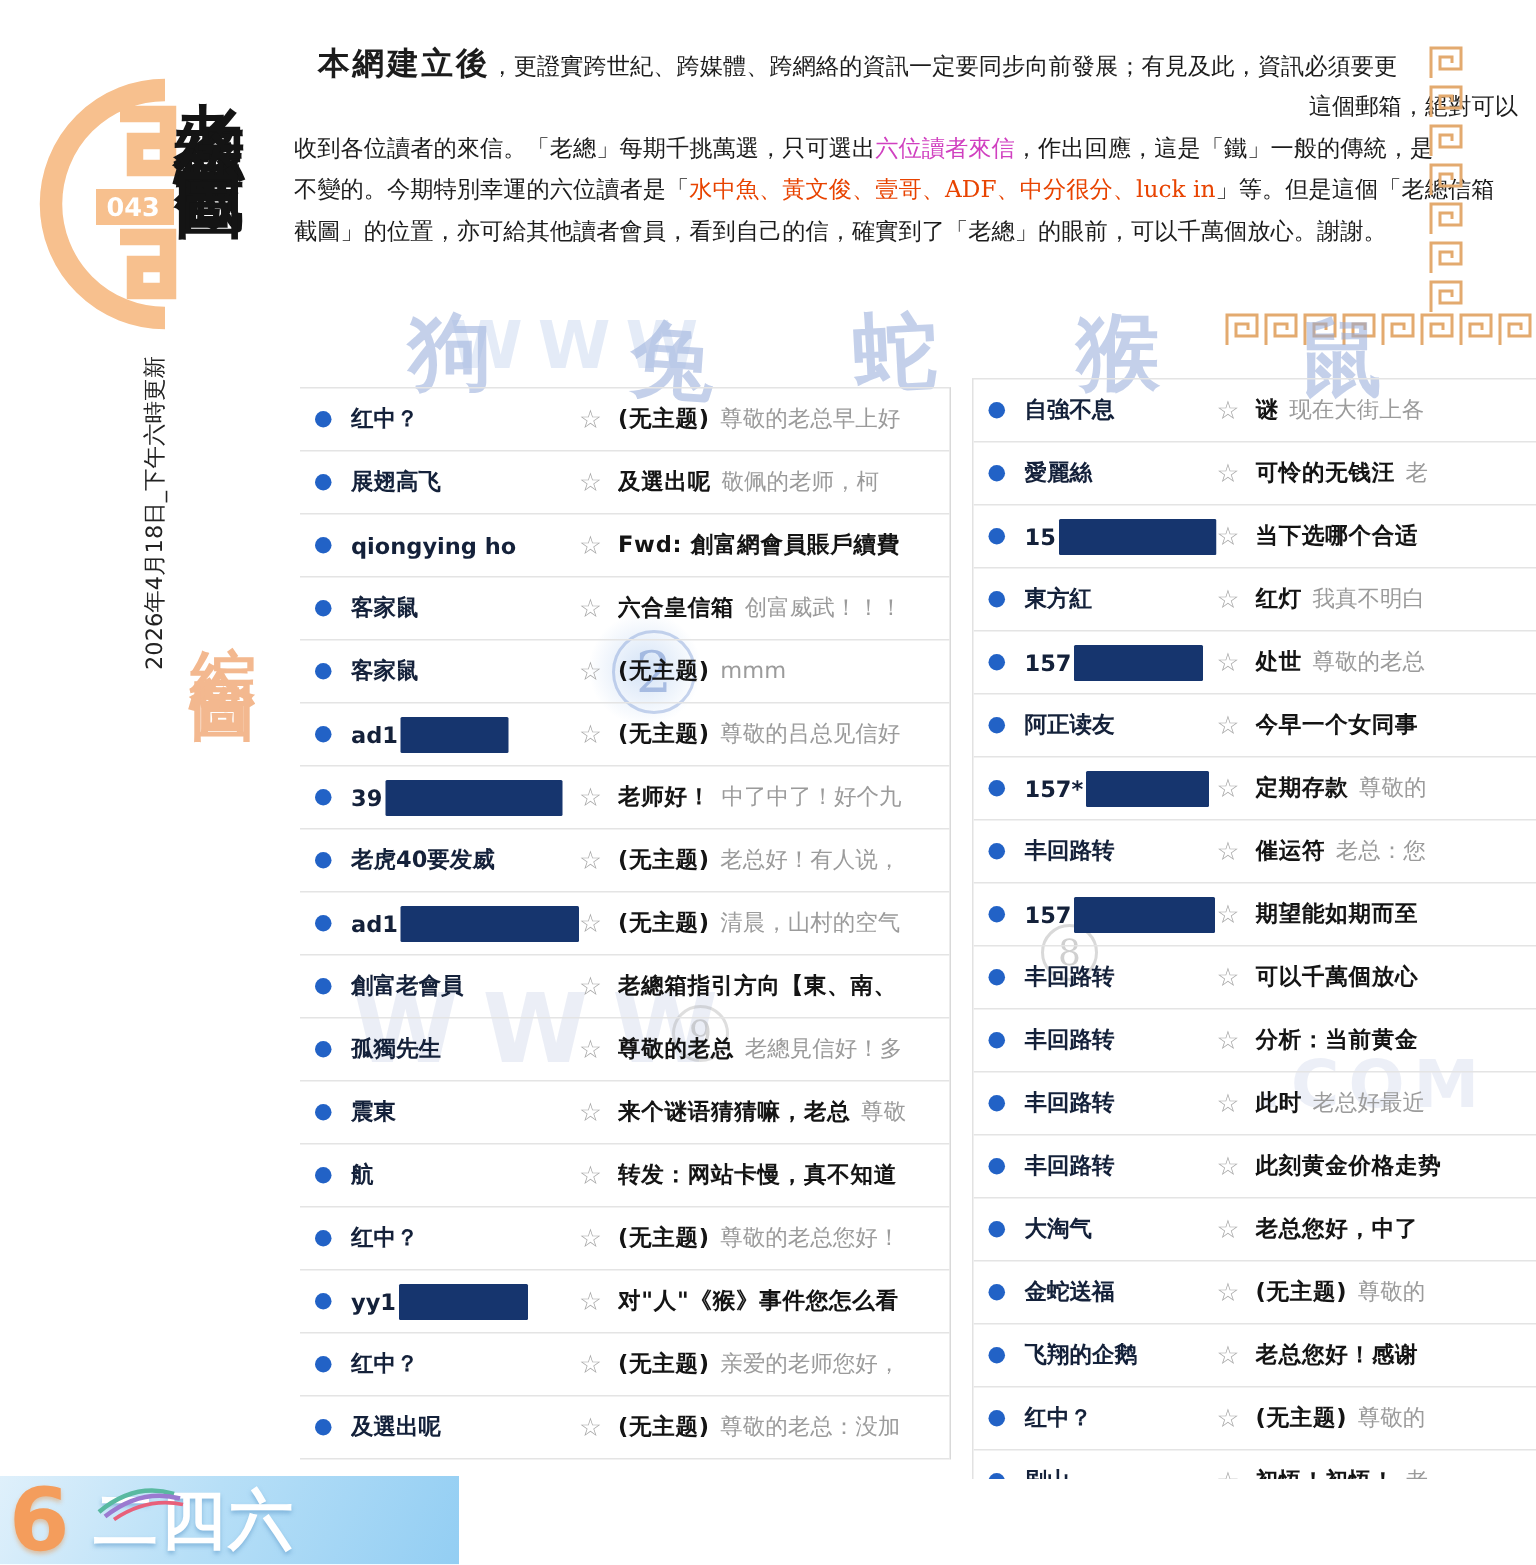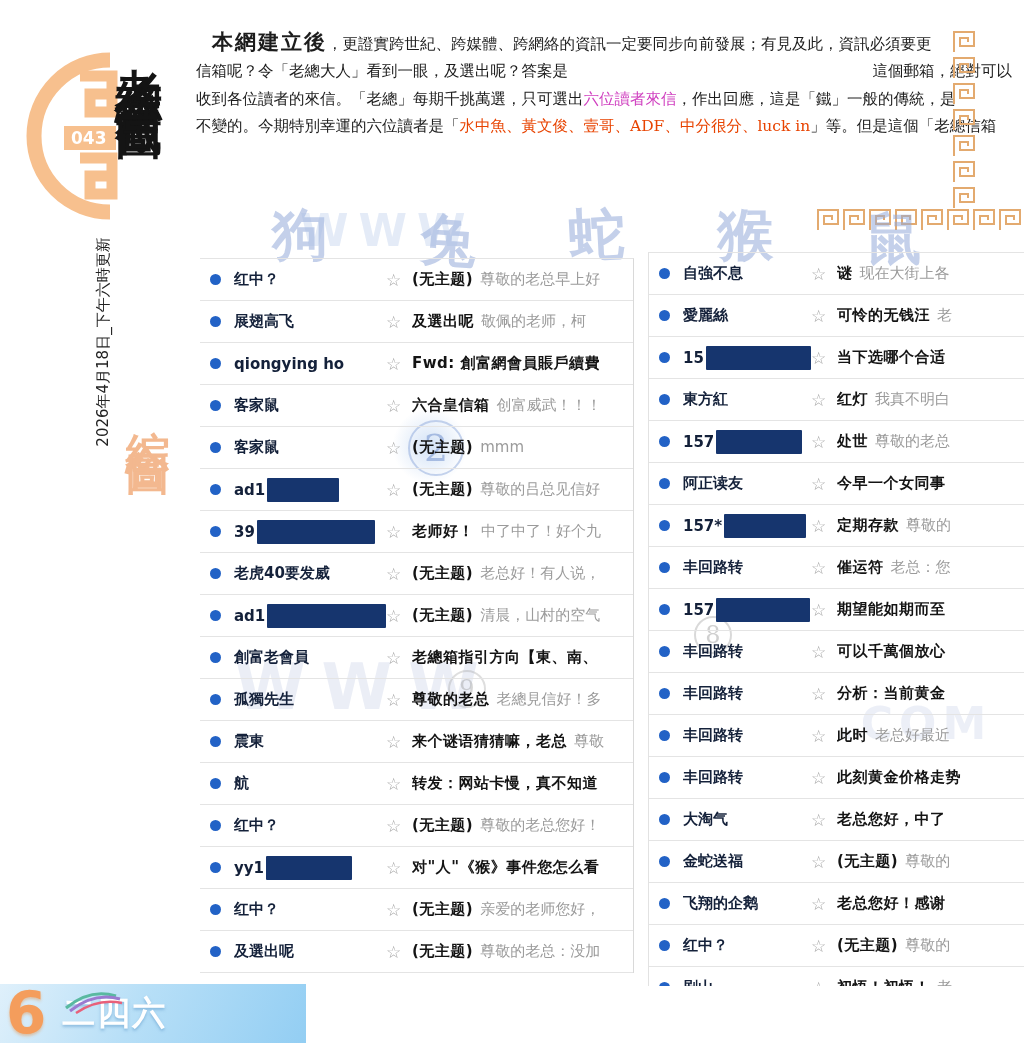--- a/index.html
+++ b/index.html
@@ -74,21 +74,21 @@
   .subj b{font-weight:700;letter-spacing:.5px;}
   .preview{color:#9b9b9b;margin-left:7px;text-align:center;}
 
   
   .banner{position:absolute;left:0;top:984px;width:306px;height:59px;
     background:linear-gradient(115deg,#dff0fb 0%,#b7dff7 45%,#93cef3 100%);
     display:flex;align-items:center;overflow:hidden;}
   .banner .six{font-size:58px;font-weight:800;line-height:.9;color:#f49d5c;margin:0 2px 0 6px;
     text-shadow:0 2px 3px rgba(230,140,60,.45);}
   .banner .ribbon{position:absolute;left:62px;top:2px;}
-  .banner .cn{font-family:"DejaVu Serif",serif;font-size:33px;font-weight:800;color:#ffffff;
+  .banner .cn{font-family:"DejaVu Serif",serif;font-size:43px;font-weight:800;color:#ffffff;
     letter-spacing:2px;margin-left:14px;text-shadow:0 2px 3px rgba(110,165,210,.7);}
   .banner .domain{font-size:31px;font-weight:800;color:#ffffff;margin-left:4px;
     text-shadow:0 2px 3px rgba(110,165,210,.7);}
 </style>
 </head>
 <body>
 
 <div id="page">
 
   <svg class="logo" viewBox="0 0 100 195">
@@ -101,30 +101,30 @@
 
   <div class="title-main">老總信箱截圖</div>
   <div class="title-sub">綜合圖</div>
   <div class="date-rot">2026年4月18日_下午六時更新</div>
 
   <div class="hdr">
     <span class="ln ln1">
       <span class="intro">本網建立後</span><span>，更證實跨世紀、跨媒體、跨網絡的資訊一定要同步向前發展；有見及此，資訊必須要更</span>
     </span>
     <span class="ln ln-gap">
-      <span>信箱呢？令「老總大人」看到一眼，及選出呢？答案是</span>
       <span class="gap"></span>
       <span>這個郵箱，絕對可以</span>
     </span>
     <span class="ln">
       <span>收到各位讀者的來信。「老總」每期千挑萬選，只可選出</span><span class="hl-magenta">六位讀者來信</span><span>，作出回應，這是「鐵」一般的傳統，是</span>
     </span>
     <span class="ln">
       <span>不變的。今期特別幸運的六位讀者是「</span><span class="hl-red">水中魚、黃文俊、壹哥、ADF、中分很分、luck in</span><span>」等。但是這個「老總信箱</span>
     </span>
+    <span class="ln">截圖」的位置，亦可給其他讀者會員，看到自己的信，確實到了「老總」的眼前，可以千萬個放心。謝謝。</span>
   </div>
 
   <div class="meander-v">
     <svg width="24" height="24" viewBox="0 0 24 24">
       <path d="M2,22 V2 H22 V16 H8 V8 H16 V12" fill="none" stroke="#e3aa6f" stroke-width="2"></path>
     </svg>
   <svg width="24" height="24" viewBox="0 0 24 24">
       <path d="M2,22 V2 H22 V16 H8 V8 H16 V12" fill="none" stroke="#e3aa6f" stroke-width="2"></path>
     </svg>
       <svg width="24" height="24" viewBox="0 0 24 24">

